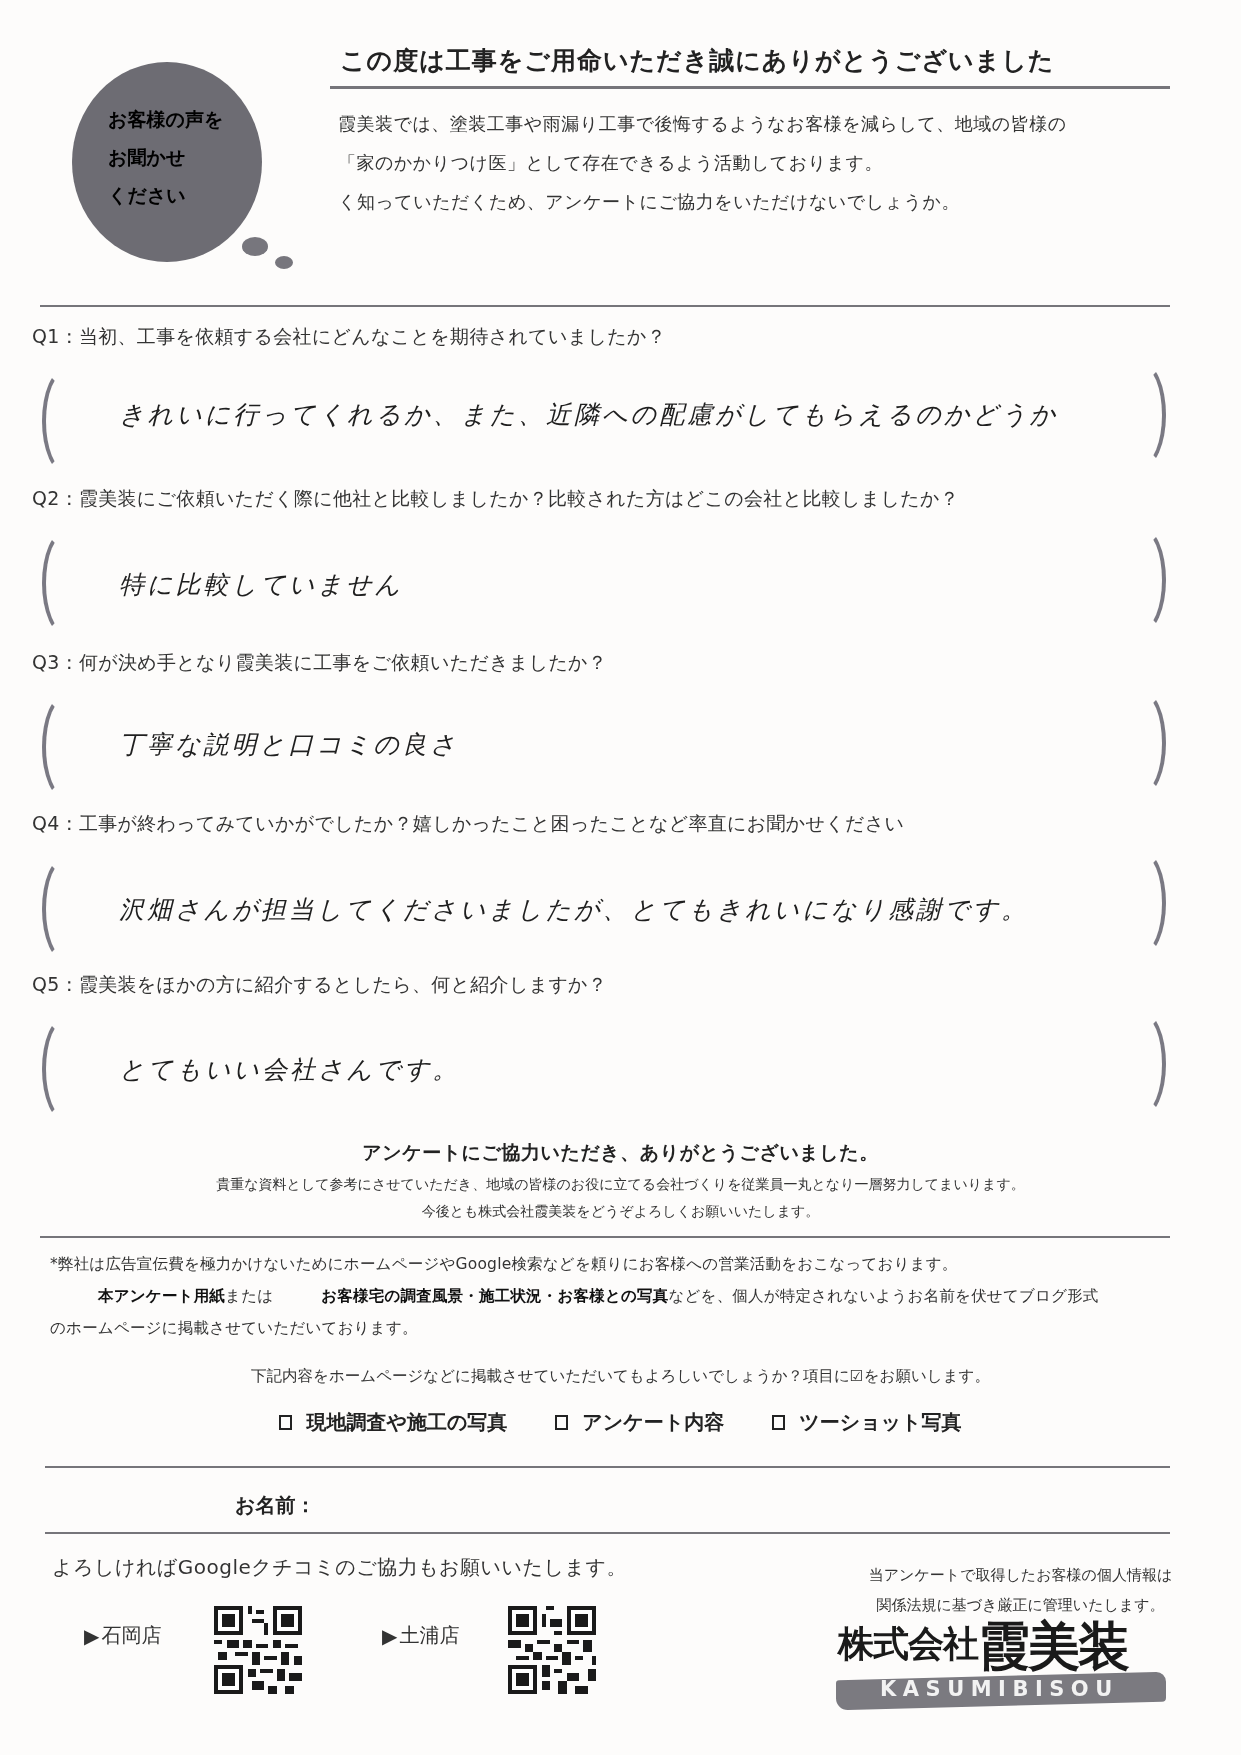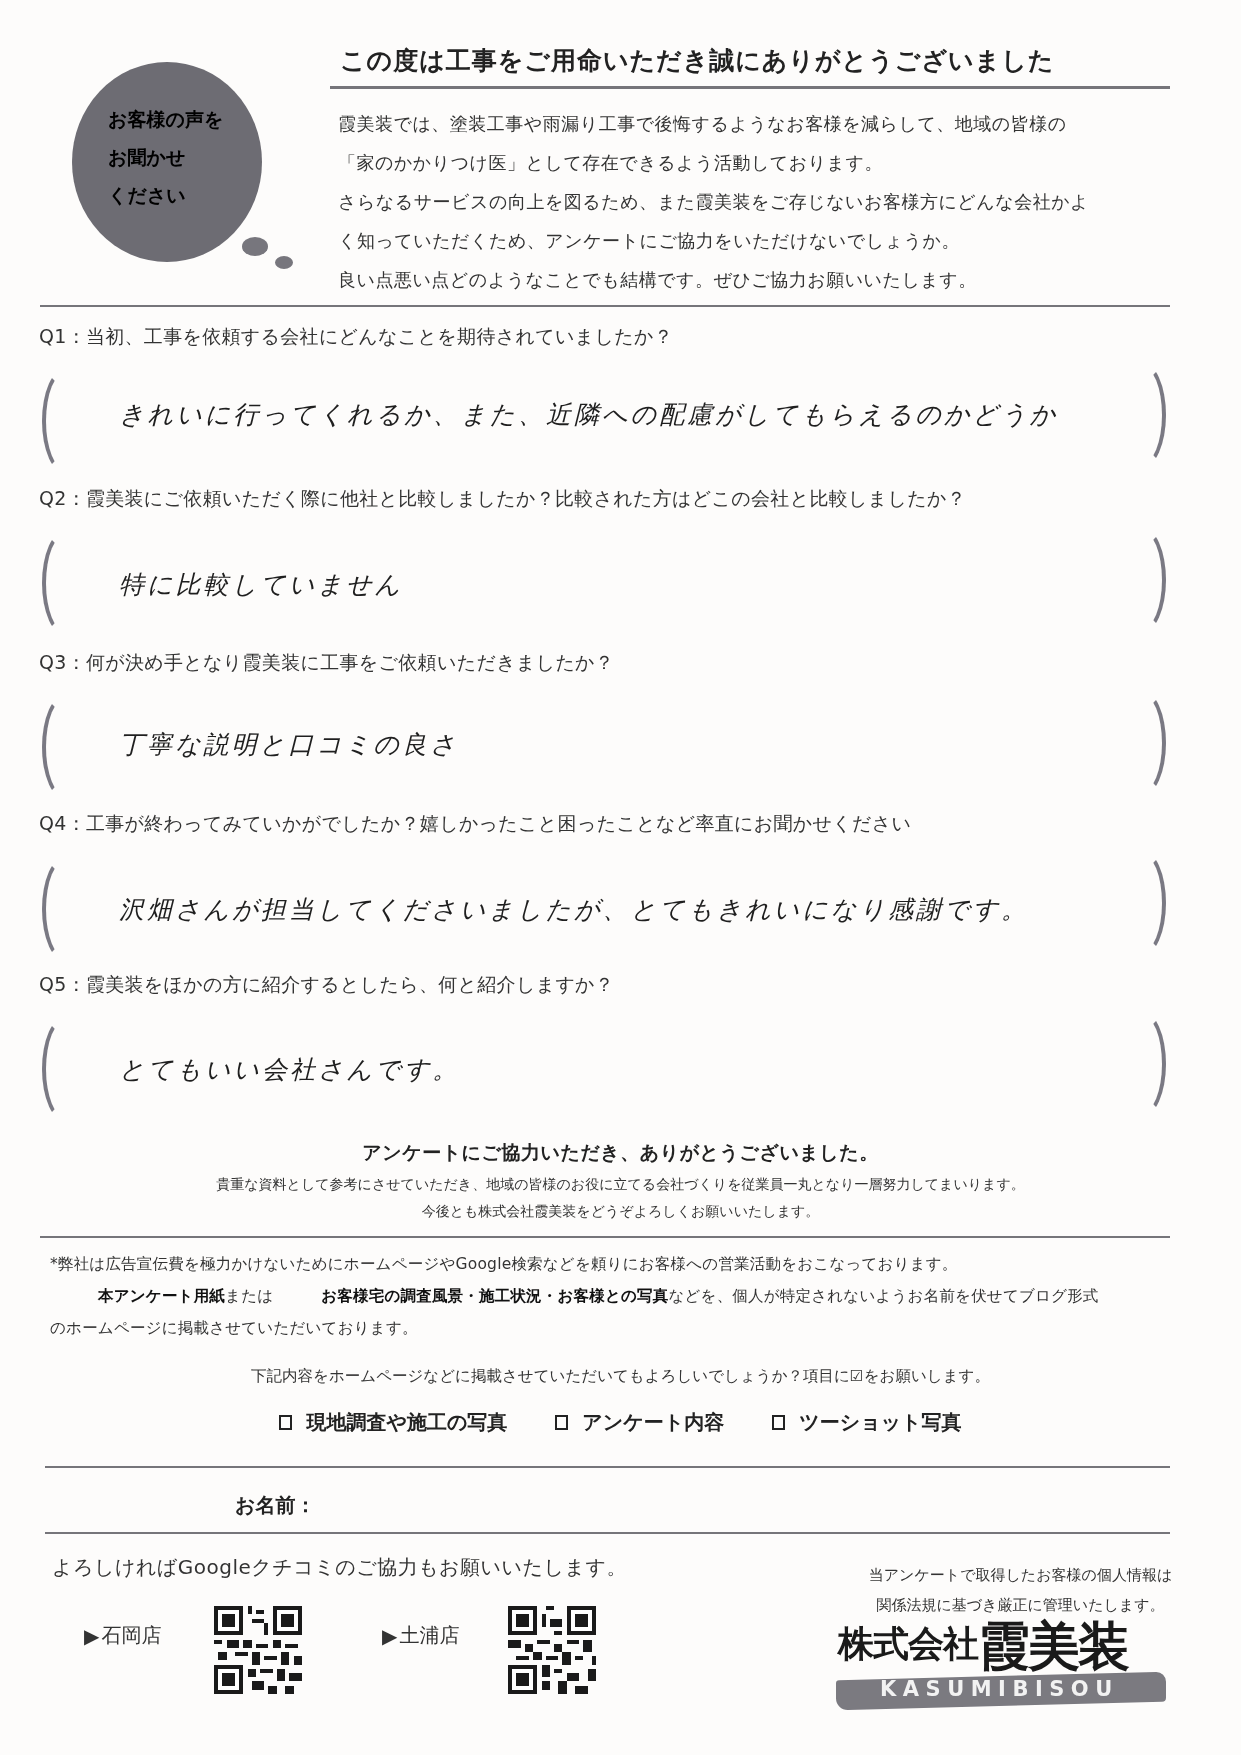--- a/index.html
+++ b/index.html
@@ -14,21 +14,21 @@
     background: #6d6c73; color: #fafafa;
   }
   .bubble-lines { left: 108px; top: 100px; color: #000000; font-size: 19px; line-height: 38px; font-weight: bold; }
   .dot1 { left: 242px; top: 237px; width: 26px; height: 19px; border-radius: 50%; background: #77767d; }
   .dot2 { left: 275px; top: 256px; width: 18px; height: 13px; border-radius: 50%; background: #77767d; }
 
   .headline { left: 340px; top: 44px; font-size: 25px; font-weight: bold; letter-spacing: 1px; color: #222; }
   .rule { height: 3px; background: #76757a; }
   .intro { left: 338px; top: 104px; font-size: 18px; line-height: 39px; color: #333; letter-spacing: 0.5px; }
 
-  .q { left: 39px; font-size: 19px; color: #333; letter-spacing: 0.3px; }
+  .q { left: 32px; font-size: 19px; color: #333; letter-spacing: 0.3px; }
   .paren {
     width: 40px; height: 98px; border: 4px solid #76757f; border-color: transparent;
   }
   .paren-l { left: 42px; border-left-color: #7a7983; border-radius: 50%/50%; }
   .paren-r { left: 1118px; border-right-color: #7a7983; border-radius: 50%/50%; }
   .answer {
     left: 119px; font-size: 25px; color: #1f1f1f; letter-spacing: 3px;
     font-family: "DejaVu Serif", "Liberation Serif", serif; font-style: italic;
   }
 
@@ -69,23 +69,21 @@
   <div>ください</div>
 </div>
 <div class="abs dot1"></div>
 <div class="abs dot2"></div>
 
 <div class="abs headline">この度は工事をご用命いただき誠にありがとうございました</div>
 <div class="abs rule" style="left:330px; top:86px; width:840px;"></div>
 <div class="abs intro">
   <div>霞美装では、塗装工事や雨漏り工事で後悔するようなお客様を減らして、地域の皆様の</div>
   <div>「家のかかりつけ医」として存在できるよう活動しております。</div>
-  <div>さらなるサービスの向上を図るため、また霞美装をご存じないお客様方にどんな会社かよ</div>
   <div>く知っていただくため、アンケートにご協力をいただけないでしょうか。</div>
-  <div>良い点悪い点どのようなことでも結構です。ぜひご協力お願いいたします。</div>
 </div>
 <div class="abs rule" style="left:40px; top:305px; width:1130px; height:2px;"></div>
 
 <div class="abs q" style="top:324px;">Q1：当初、工事を依頼する会社にどんなことを期待されていましたか？</div>
 <div class="abs paren paren-l" style="top:368px;"></div>
 <div class="abs paren paren-r" style="top:362px;"></div>
 <div class="abs answer" style="top:398px;">きれいに行ってくれるか、また、近隣への配慮がしてもらえるのかどうか</div>
 
 <div class="abs q" style="top:486px;">Q2：霞美装にご依頼いただく際に他社と比較しましたか？比較された方はどこの会社と比較しましたか？</div>
 <div class="abs paren paren-l" style="top:530px;"></div>

